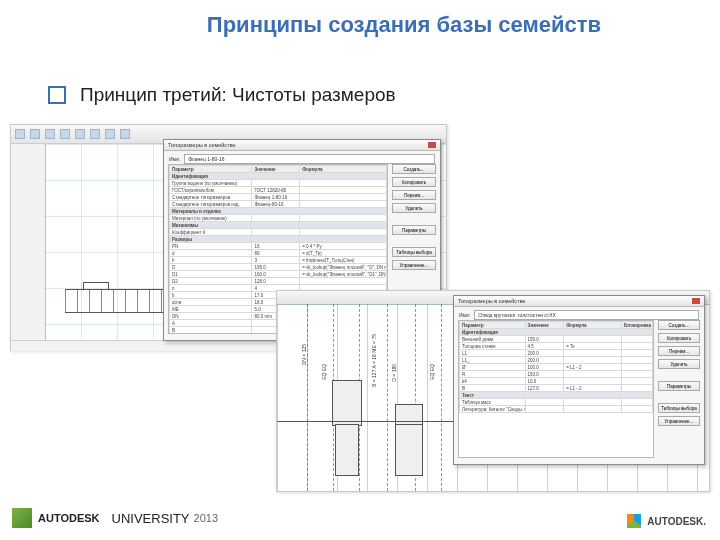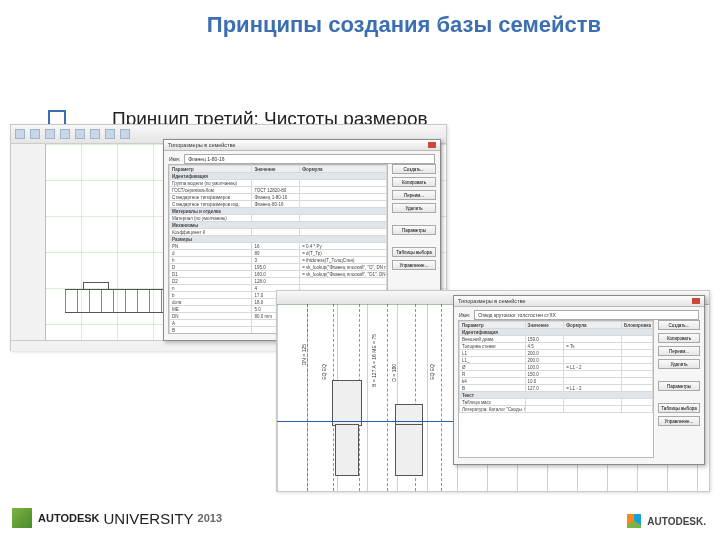--- a/index.html
+++ b/index.html
@@ -18,25 +18,24 @@
     left: 0;
     width: 720px;
     text-align: center;
     font-size: 22px;
     font-weight: bold;
     color: #3b6fb2;
     padding-left: 44px;
   }
   .bullet-row {
     position: absolute;
-    top: 108px;
+    top: 84px;
     left: 48px;
     display: flex;
     align-items: center;
-    gap: 32px;
   }
   .bullet-box {
     width: 14px;
     height: 14px;
     border: 2px solid #3b6fb2;
     margin-right: 14px;
     flex-shrink: 0;
   }
   .bullet-text {
     font-size: 19px;
@@ -49,22 +48,22 @@
     display: flex;
     align-items: center;
   }
   .footer-left .badge {
     width: 20px;
     height: 20px;
     background: linear-gradient(135deg, #7db342, #4a8a2a);
     margin-right: 6px;
   }
   .footer-left .txt-a { font-size: 11px; font-weight: bold; color: #222; }
-  .footer-left .txt-b { font-size: 15px; font-weight: 300; color: #222; margin-left: 4px; }
-  .footer-left .txt-y { font-size: 11px; font-weight: 700; color: #666; margin-left: 4px; }
+  .footer-left .txt-b { font-size: 13px; font-weight: 300; color: #222; margin-left: 12px; }
+  .footer-left .txt-y { font-size: 11px; font-weight: 400; color: #666; margin-left: 4px; }
   .footer-right {
     position: absolute;
     right: 14px;
     bottom: 12px;
     display: flex;
     align-items: center;
     gap: 6px;
   }
   .footer-right .logo {
     width: 14px; height: 14px;

